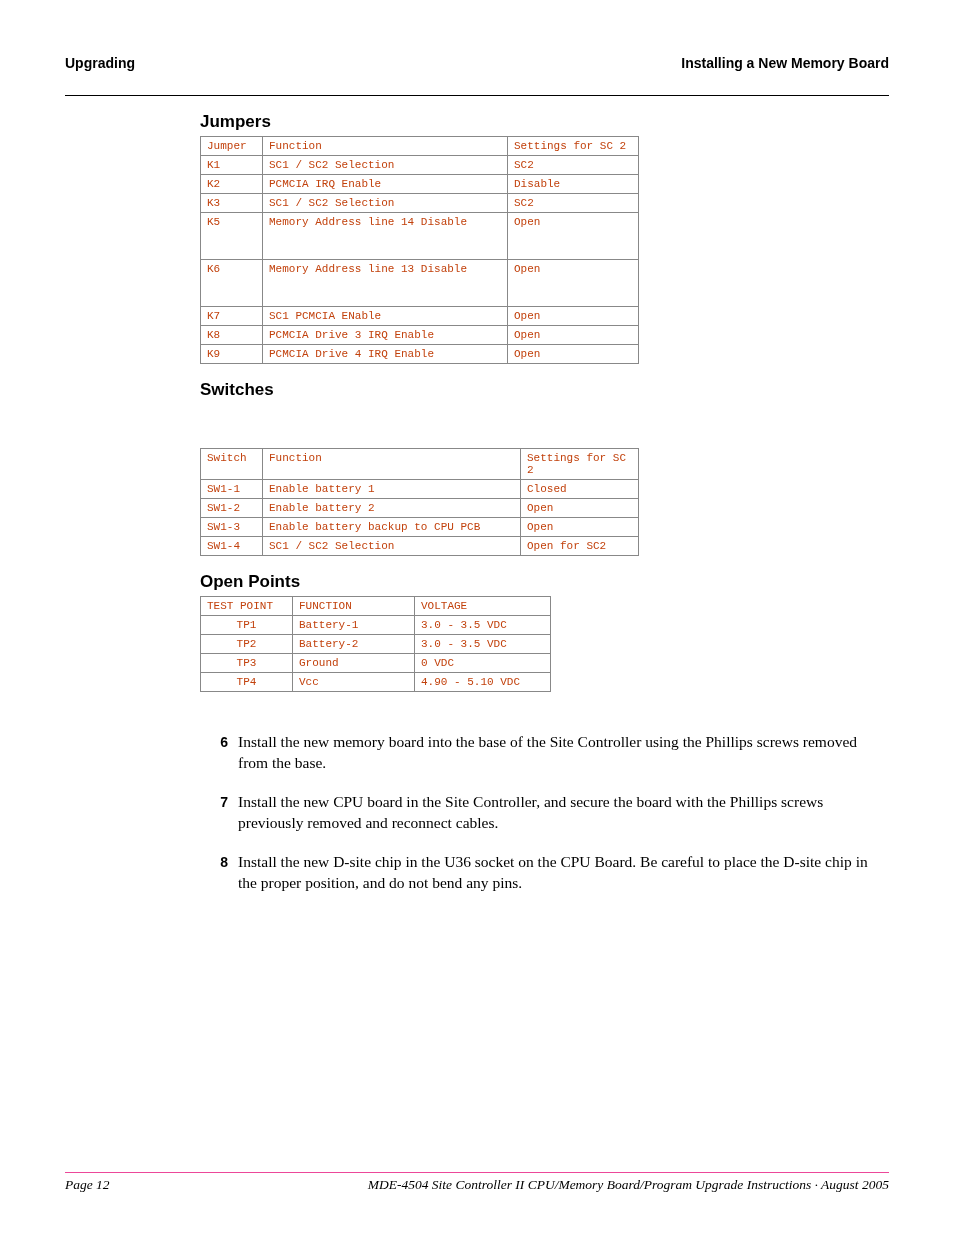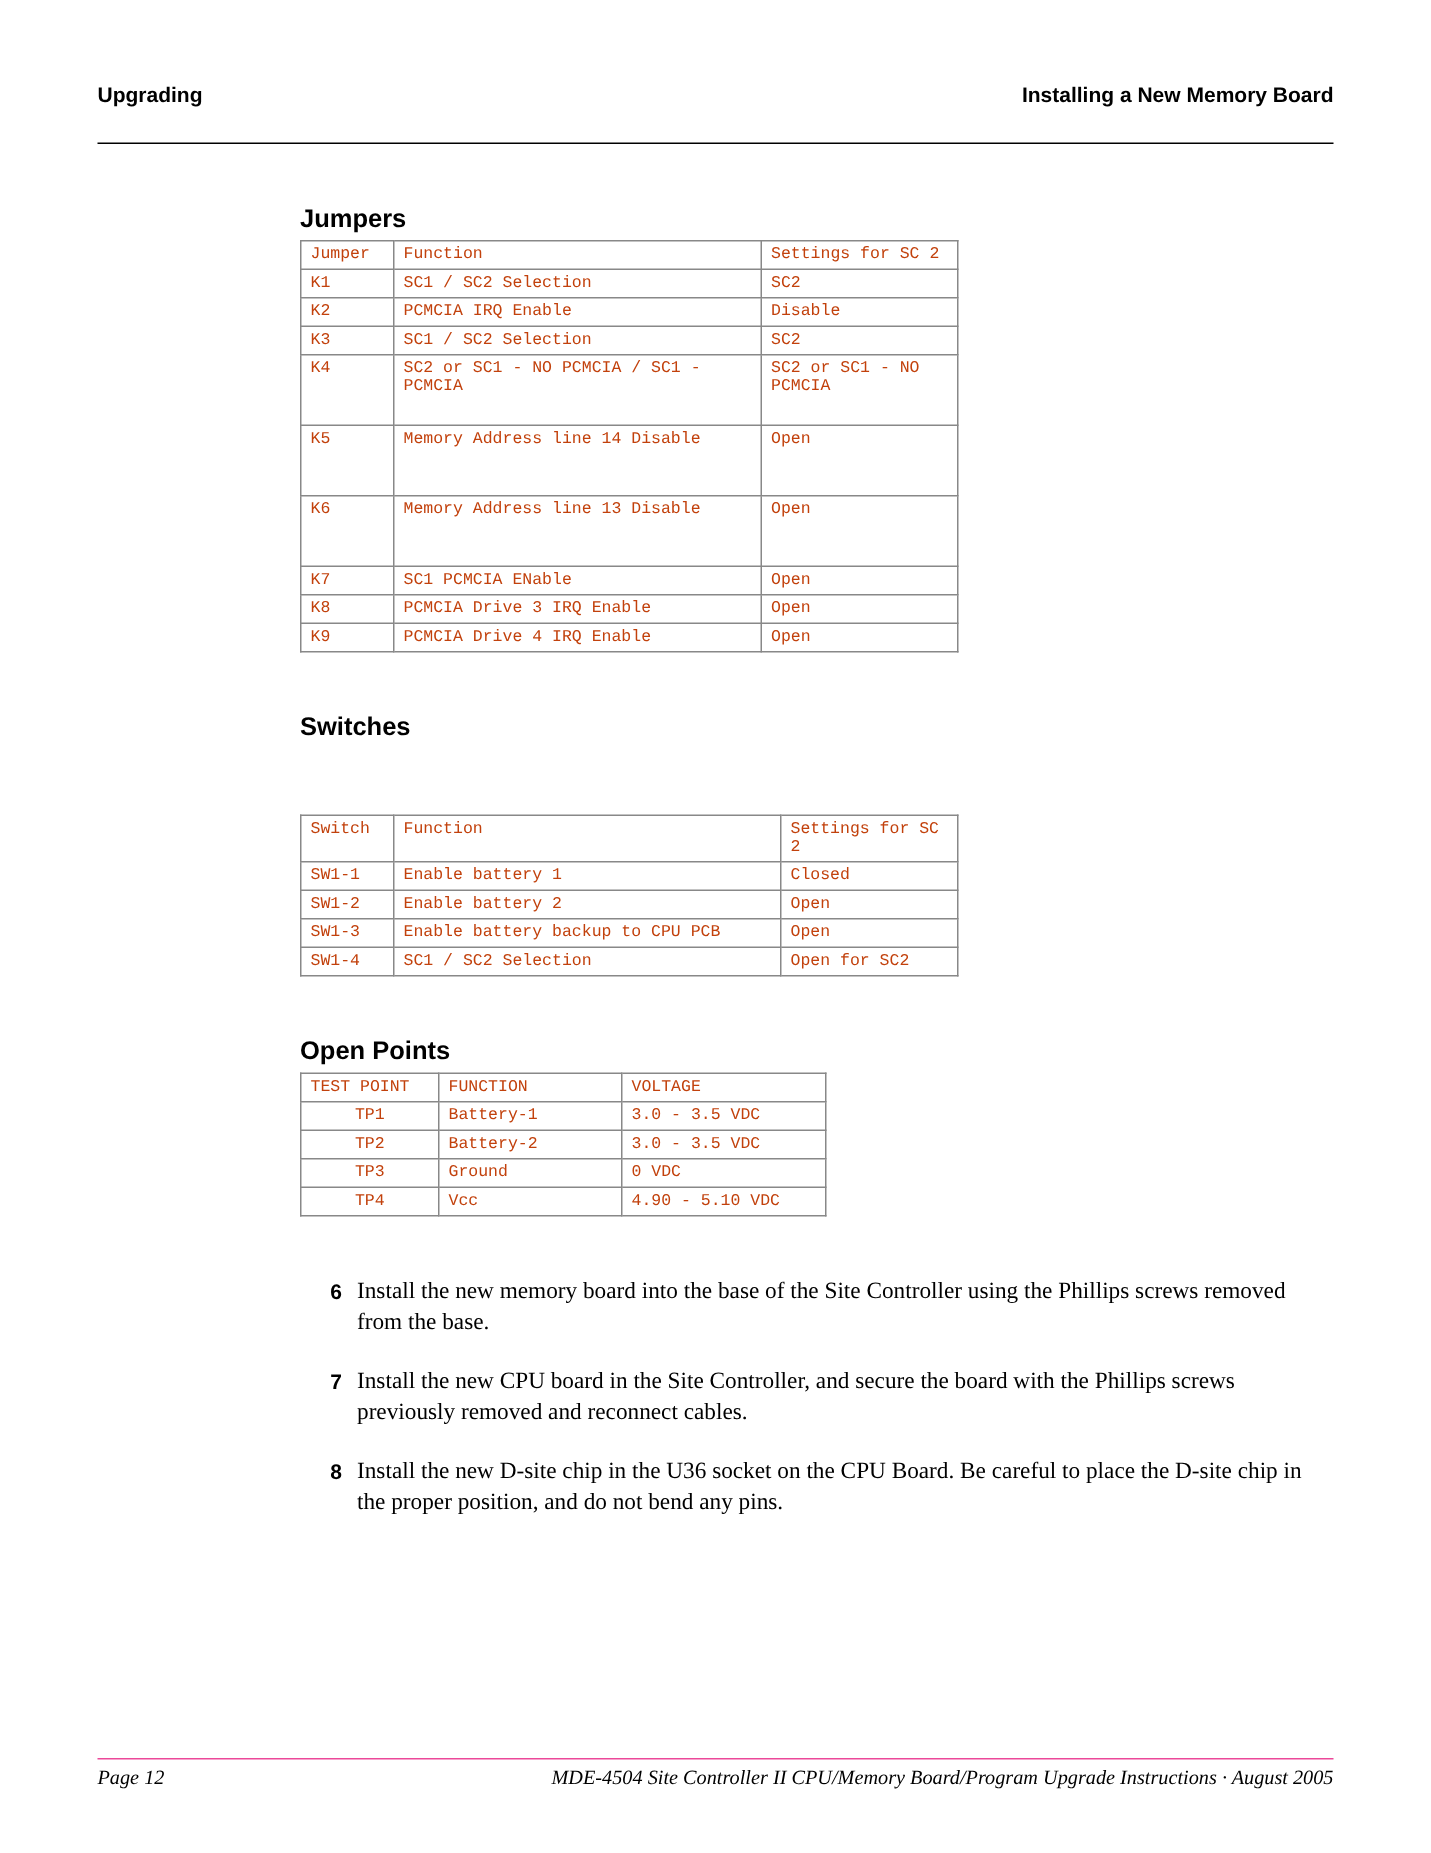--- a/index.html
+++ b/index.html
@@ -27,21 +27,21 @@
     padding-bottom: 24px;
   }
   .content {
     padding-left: 135px;
     padding-right: 0;
   }
   h2.sec {
     font-family: Arial, Helvetica, sans-serif;
     font-weight: 700;
     font-size: 17px;
-    margin: 40px 0 4px 0;
+    margin: 16px 0 4px 0;
   }
   table.ocr {
     border-collapse: collapse;
     font-family: "Courier New", Courier, monospace;
     font-size: 11px;
     color: #c2410c;
     table-layout: fixed;
   }
   table.ocr td, table.ocr th {
     border: 1px solid #888;
@@ -138,25 +138,20 @@
           </tr>
           <tr>
             <td>K2</td>
             <td>PCMCIA IRQ Enable</td>
             <td>Disable</td>
           </tr>
           <tr>
             <td>K3</td>
             <td>SC1 / SC2 Selection</td>
             <td>SC2</td>
-          </tr>
-          <tr>
-            <td class="tall">K4</td>
-            <td class="tall">SC2 or SC1 - NO PCMCIA / SC1 - PCMCIA</td>
-            <td class="tall">SC2 or SC1 - NO PCMCIA</td>
           </tr>
           <tr>
             <td class="tall">K5</td>
             <td class="tall">Memory Address line 14 Disable</td>
             <td class="tall">Open</td>
           </tr>
           <tr>
             <td class="tall">K6</td>
             <td class="tall">Memory Address line 13 Disable</td>
             <td class="tall">Open</td>

